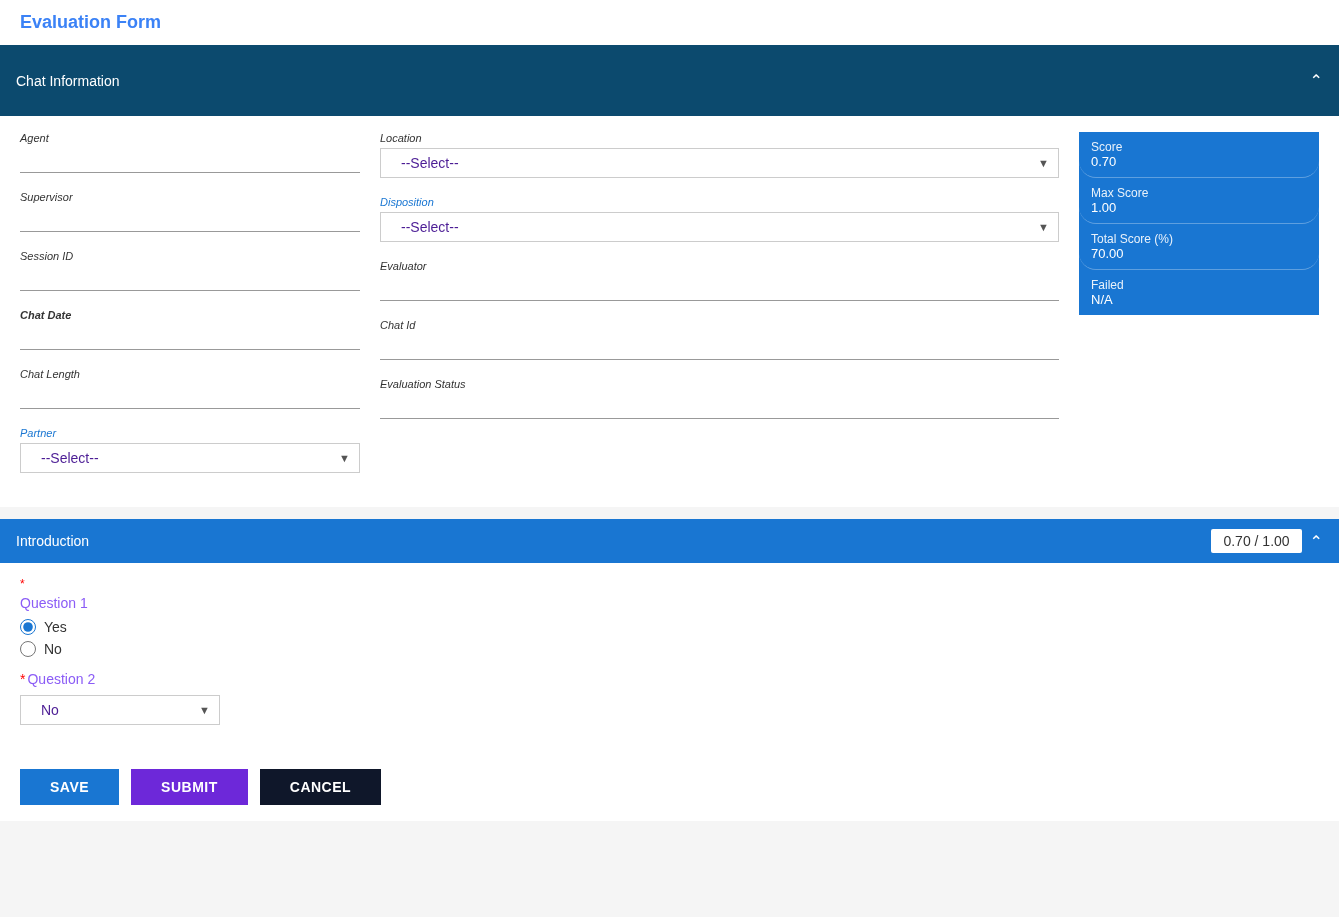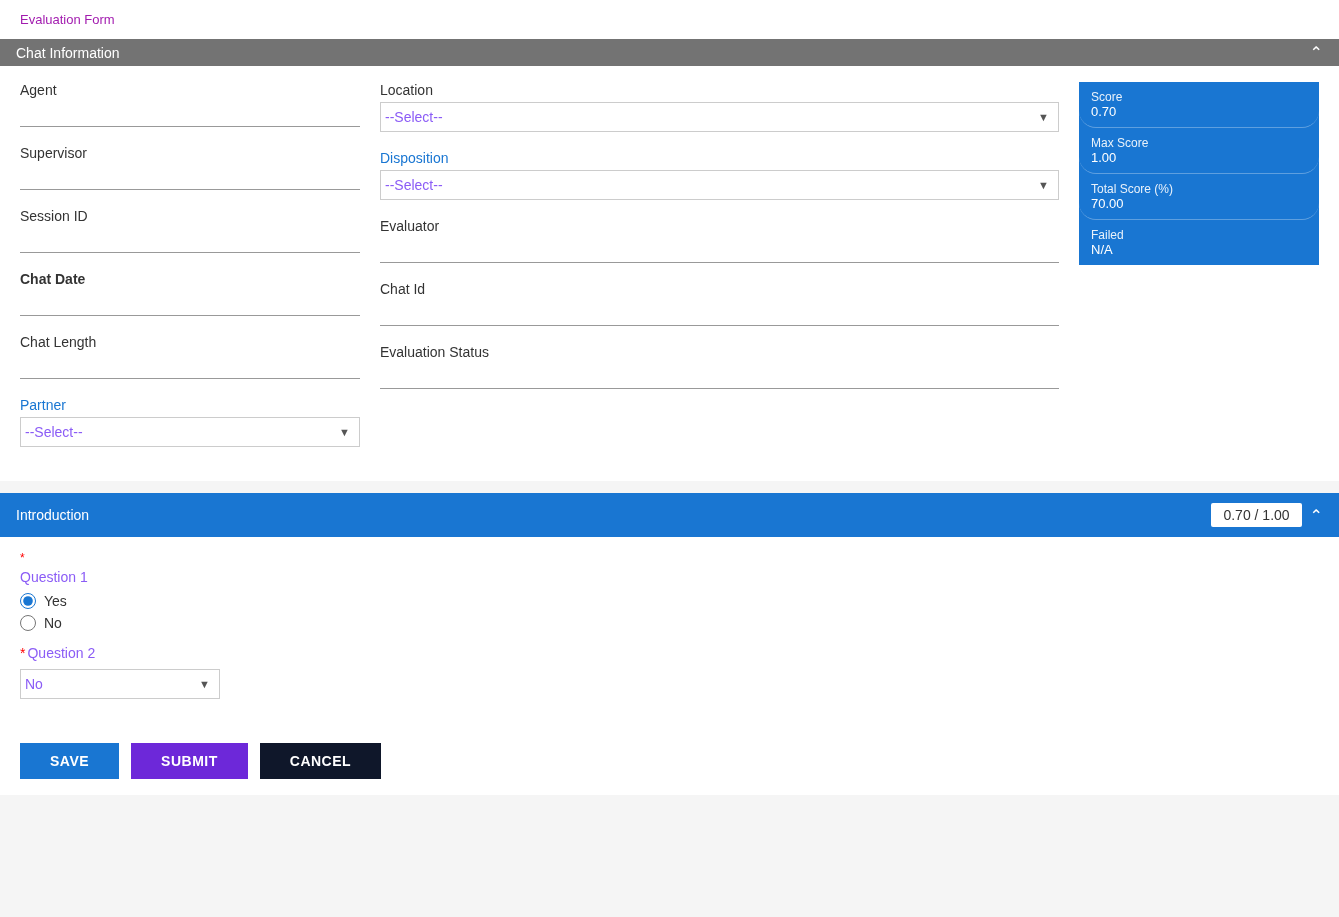--- a/index.html
+++ b/index.html
@@ -6,23 +6,23 @@
     body { font-family: Arial, sans-serif; font-size: 14px; background: #f5f5f5; color: #333; }
 
     .page-header {
       display: flex;
       align-items: center;
       justify-content: space-between;
       padding: 12px 20px;
       background: #fff;
     }
     .page-title {
-      font-size: 13px;
-      font-weight: normal;
-      color: #a21caf;
+      font-size: 18px;
+      font-weight: bold;
+      color: #3b82f6;
     }
     .header-right {
       display: flex;
       align-items: center;
       gap: 12px;
     }
     .audit-hint {
       display: flex;
       align-items: center;
       gap: 8px;
@@ -47,23 +47,23 @@
       color: #fff;
       border: none;
       padding: 10px 20px;
       font-size: 13px;
       font-weight: bold;
       cursor: pointer;
       letter-spacing: 0.5px;
     }
 
     .section-header {
-      background: #737373;
-      color: #fff;
-      padding: 4px 16px;
+      background: #0c4a6e;
+      color: #fff;
+      padding: 26px 16px;
       display: flex;
       align-items: center;
       justify-content: space-between;
       font-size: 14px;
       font-weight: 500;
     }
     .section-collapse-icon {
       color: #fff;
       font-size: 16px;
       cursor: pointer;
@@ -96,24 +96,25 @@
 
     .right-col {
       flex: 0 0 240px;
     }
 
     .field-group {
       margin-bottom: 18px;
     }
 
     .field-label {
-      font-size: 14px;
+      font-size: 11px;
       color: #333;
       margin-bottom: 4px;
       display: block;
+      font-style: italic;
     }
     .field-label.bold {
       font-weight: bold;
     }
     .field-label.blue {
       color: #1976d2;
       font-weight: 500;
     }
 
     .field-input {
@@ -125,23 +126,23 @@
       padding: 4px 0;
       background: transparent;
       color: #333;
     }
 
     .field-select {
       width: 100%;
       border: 1px solid #ccc;
       outline: none;
       font-size: 14px;
-      padding: 6px 4px;
-      background: #fff;
-      color: #8b5cf6;
+      padding: 6px 20px;
+      background: #fff;
+      color: #4c1d95;
       appearance: none;
       -webkit-appearance: none;
       cursor: pointer;
       position: relative;
     }
 
     .select-wrapper {
       position: relative;
       width: 100%;
     }

